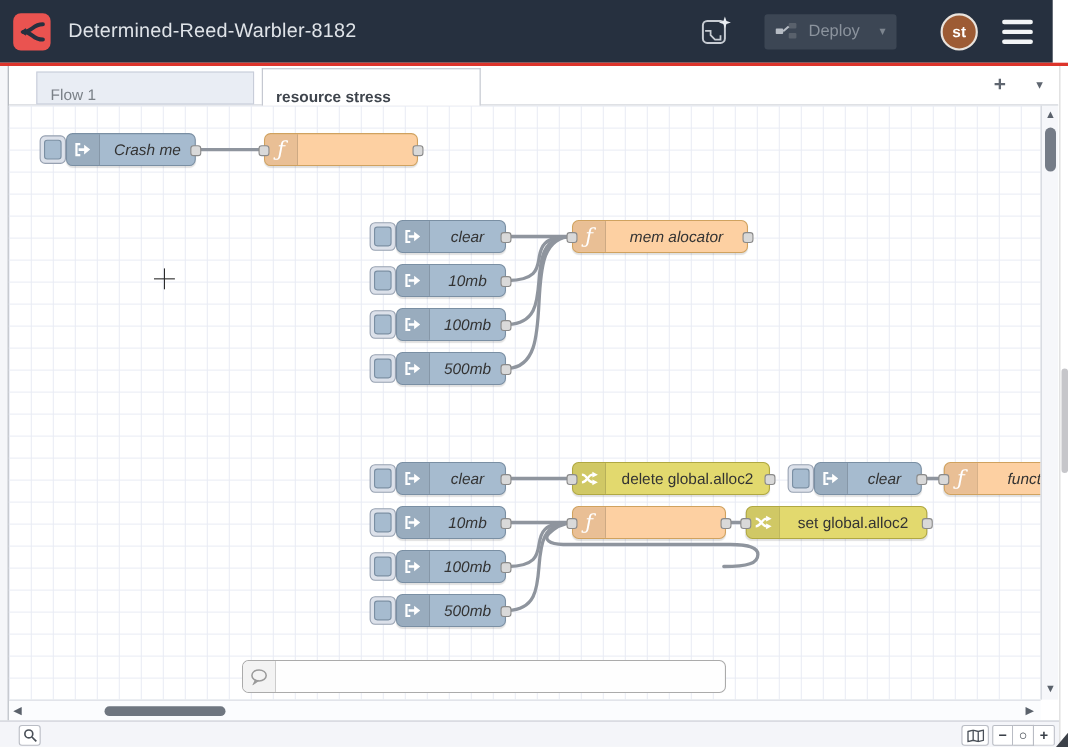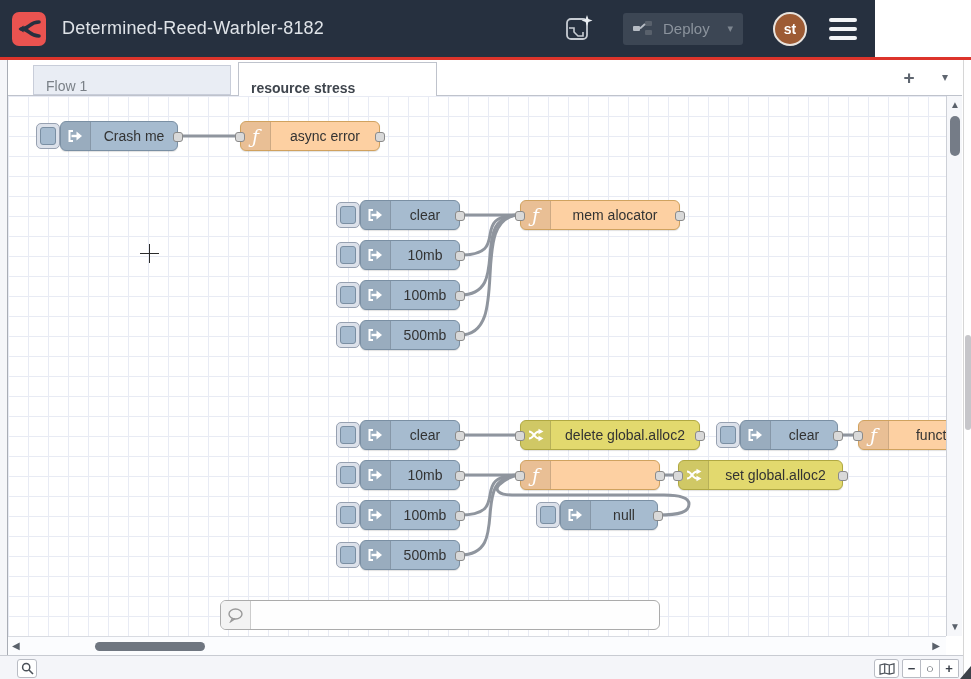--- a/index.html
+++ b/index.html
@@ -1,30 +1,30 @@
 <!DOCTYPE html>
 <html style="--hdr-bg: #26303f; --hdr-accent: #dd342b; --logo-red: #ea5350;"><head>
 <meta charset="utf-8">
 <style>
   * { margin:0; padding:0; box-sizing:border-box; }
   html,body { width:971px; height:679px; overflow:hidden; }
   body { font-family:"Liberation Sans", sans-serif; background:#fff; }
   .app { position:relative; width:971px; height:679px; background:#fff; overflow:hidden; }
 
   
-  .header { position:absolute; left:0; top:0; width:875px; height:57px;
+  .header { position:absolute; left:0; top:0; width:957px; height:57px;
             background:var(--hdr-bg,#26303f); display:flex; align-items:center; padding:0 16px 0 12px; }
   .accent-line { position:absolute; left:0; top:57px; width:971px; height:3px; background:var(--hdr-accent,#dd342b); }
   .logo { width:34px; height:34px; border-radius:7px; background:var(--logo-red,#ea5350);
           display:flex; align-items:center; justify-content:center; flex:none; }
   .app-title { color:#dfe3e8; font-size:18px; margin-left:16px; letter-spacing:.2px; white-space:nowrap; }
   .hdr-right { margin-left:auto; display:flex; align-items:center; }
   .ai-btn { width:36px; height:36px; display:flex; align-items:center; justify-content:center; margin-right:26px; }
   .deploy-btn { height:32px; width:120px; background:#3c4654; border-radius:3px; display:flex; align-items:center;
-                padding:0 10px; margin-right:30px; }
+                padding:0 10px; margin-right:40px; }
   .deploy-label { color:#8b939d; font-size:15px; margin-left:10px; }
   .deploy-chevron { color:#7d858f; font-size:11px; margin-left:auto; padding-left:8px; }
   .avatar { width:34px; height:34px; border-radius:50%; background:#9d5b34; border:2px solid #e9e3dd;
             color:#fff; font-size:14px; font-weight:bold; display:flex; align-items:center; justify-content:center;
             margin-right:22px; }
   .burger { display:flex; flex-direction:column; justify-content:center; width:30px; height:30px; }
   .burger span { display:block; width:28px; height:4px; background:#f2f4f6; border-radius:2px; margin:2.5px 0; }
 
   
   .tabbar { position:absolute; left:8px; top:60px; width:954px; height:36px; background:#fff;
@@ -50,21 +50,21 @@
             background-size:20px 20px; }
   .wires { position:absolute; left:0; top:0; width:938px; height:540px; }
   .wire { stroke:#8f959e; stroke-width:3; fill:none; stroke-linecap:round; }
 
   .node { position:absolute; height:30px; border:1px solid #888; border-radius:6px; display:flex;
           box-shadow:0 1px 1px rgba(0,0,0,.12); }
   .icon-region { width:30px; flex:none; background:rgba(0,0,0,.08); border-right:1px solid rgba(0,0,0,.12);
                  border-radius:5px 0 0 5px; display:flex; align-items:center; justify-content:center; }
   .node-label { flex:1; text-align:center; font-size:14px; color:#333; line-height:28px; white-space:nowrap;
                 overflow:hidden; padding:0 6px; }
-  .node-label.it { }
+  .node-label.it { font-style:italic; }
   .fn-glyph { color:#fff; font-family:"DejaVu Serif", serif; font-style:italic; font-size:19px; line-height:1; }
   .port { position:absolute; top:10px; width:10px; height:10px; background:#d9d9d9; border:1px solid #8a8a8a;
           border-radius:3px; }
   .port-in { left:-6px; } .port-out { right:-6px; }
   .inject-btn { position:absolute; left:-25px; top:1px; width:24px; height:26px; background:#dce1ea;
                 border:1px solid #97a1b1; border-radius:5px; }
   .inject-btn div { position:absolute; left:3px; top:3px; right:3px; bottom:3px; border-radius:3px; }
   .type-comment { box-shadow:none; }
   .type-comment .icon-region { background:#f3f3f3; border-right:1px solid #ccc; }
   .crosshair { position:absolute; width:19px; height:19px; pointer-events:none; }
@@ -183,21 +183,20 @@
             <path d="M8.5 2.6 L14 7 L8.5 11.4 Z" fill="#fff"></path>
           </svg>
         </div>
         <span class="node-label it">Crash me</span>
         <div class="port port-out"></div>
       </div>
       <div class="node type-function" style="left: 232px; top: 25px; width: 140px; background: rgb(253, 208, 162); border-color: rgb(208, 162, 95);">
         <div class="icon-region">
           <span class="fn-glyph">ƒ</span>
         </div>
-        <span class="node-label it">async error</span>
         <div class="port port-in"></div>
         <div class="port port-out"></div>
       </div>
       <div class="node type-inject" style="left: 352px; top: 104px; width: 100px; background: rgb(166, 187, 207); border-color: rgb(122, 143, 163);">
         <div class="inject-btn">
           <div style="background: rgb(166, 187, 207); border: 1px solid rgb(122, 143, 163);"></div>
         </div>
         <div class="icon-region">
           <svg width="15" height="14" viewBox="0 0 15 14">
             <path d="M5 2 L1.5 2 L1.5 12 L5 12" fill="none" stroke="#fff" stroke-width="2"></path>
@@ -338,34 +337,20 @@
         <div class="icon-region">
           <svg width="16" height="14" viewBox="0 0 16 14">
             <path d="M1 3.5 C6 3.5 6 10.5 11 10.5" fill="none" stroke="#fff" stroke-width="2"></path>
             <path d="M1 10.5 C6 10.5 6 3.5 11 3.5" fill="none" stroke="#fff" stroke-width="2"></path>
             <path d="M10.5 0.8 L15.5 3.5 L10.5 6.2 Z" fill="#fff"></path>
             <path d="M10.5 7.8 L15.5 10.5 L10.5 13.2 Z" fill="#fff"></path>
           </svg>
         </div>
         <span class="node-label">set global.alloc2</span>
         <div class="port port-in"></div>
-        <div class="port port-out"></div>
-      </div>
-      <div class="node type-inject" style="left: 552px; top: 404px; width: 98px; background: rgb(166, 187, 207); border-color: rgb(122, 143, 163);">
-        <div class="inject-btn">
-          <div style="background: rgb(166, 187, 207); border: 1px solid rgb(122, 143, 163);"></div>
-        </div>
-        <div class="icon-region">
-          <svg width="15" height="14" viewBox="0 0 15 14">
-            <path d="M5 2 L1.5 2 L1.5 12 L5 12" fill="none" stroke="#fff" stroke-width="2"></path>
-            <path d="M3.5 7 L9.5 7" stroke="#fff" stroke-width="2.4"></path>
-            <path d="M8.5 2.6 L14 7 L8.5 11.4 Z" fill="#fff"></path>
-          </svg>
-        </div>
-        <span class="node-label it">null</span>
         <div class="port port-out"></div>
       </div>
       <div class="node type-inject" style="left: 732px; top: 324px; width: 98px; background: rgb(166, 187, 207); border-color: rgb(122, 143, 163);">
         <div class="inject-btn">
           <div style="background: rgb(166, 187, 207); border: 1px solid rgb(122, 143, 163);"></div>
         </div>
         <div class="icon-region">
           <svg width="15" height="14" viewBox="0 0 15 14">
             <path d="M5 2 L1.5 2 L1.5 12 L5 12" fill="none" stroke="#fff" stroke-width="2"></path>
             <path d="M3.5 7 L9.5 7" stroke="#fff" stroke-width="2.4"></path>

